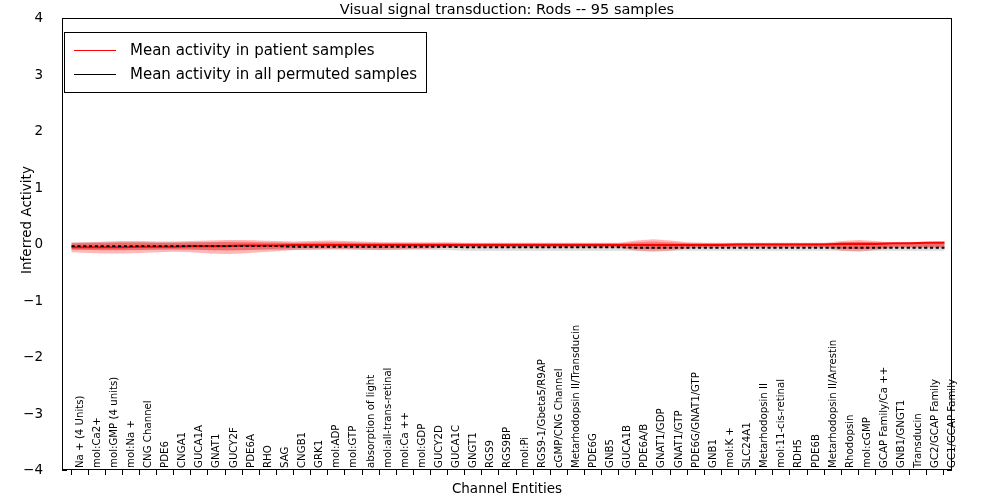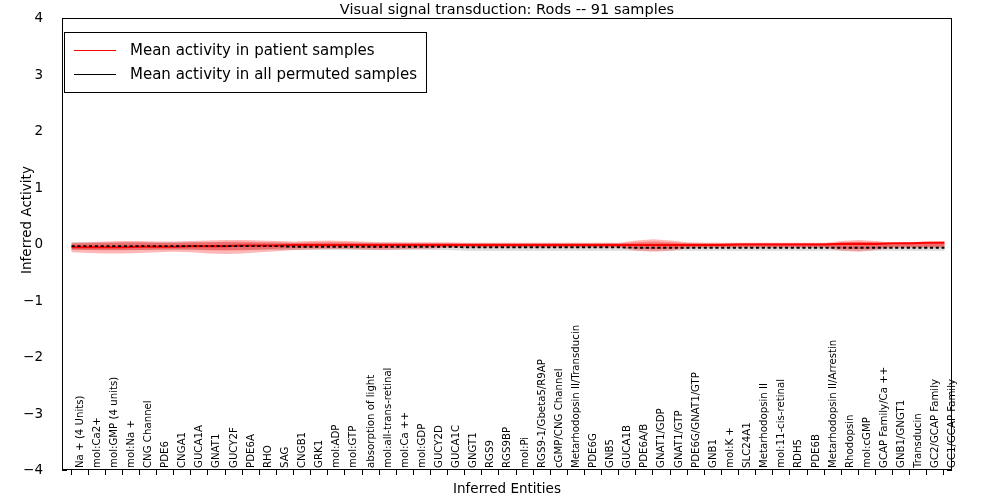--- a/index.html
+++ b/index.html
@@ -65,21 +65,21 @@
   .legend-text{font-size:15px;color:#000;white-space:nowrap;}
 
   
   svg.data-layer{position:absolute;left:0;top:0;width:890px;height:452px;}
 </style>
 </head>
 <body>
 
 <div id="figure">
 
-  <div id="title">Visual signal transduction: Rods -- 91 samples</div>
+  <div id="title">Visual signal transduction: Rods -- 95 samples</div>
 
   <div id="ylabel">Inferred Activity</div>
   <div id="ytick-labels">
       <div class="ytick-label" style="top: 11px;">4</div>
       <div class="ytick-label" style="top: 67.5px;">3</div>
       <div class="ytick-label" style="top: 124px;">2</div>
       <div class="ytick-label" style="top: 180.5px;">1</div>
       <div class="ytick-label" style="top: 237px;">0</div>
       <div class="ytick-label" style="top: 293.5px;">−1</div>
       <div class="ytick-label" style="top: 350px;">−2</div>
@@ -220,21 +220,21 @@
       <div class="xtick-label" style="left: 810.519px; top: 468px;">PDE6B</div>
       <div class="xtick-label" style="left: 827.635px; top: 468px;">Metarhodopsin II/Arrestin</div>
       <div class="xtick-label" style="left: 844.75px; top: 468px;">Rhodopsin</div>
       <div class="xtick-label" style="left: 861.865px; top: 468px;">mol:cGMP</div>
       <div class="xtick-label" style="left: 878.981px; top: 468px;">GCAP Family/Ca ++</div>
       <div class="xtick-label" style="left: 896.096px; top: 468px;">GNB1/GNGT1</div>
       <div class="xtick-label" style="left: 913.212px; top: 468px;">Transducin</div>
       <div class="xtick-label" style="left: 930.327px; top: 468px;">GC2/GCAP Family</div>
       <div class="xtick-label" style="left: 947.442px; top: 468px;">GC1/GCAP Family</div>
     </div>
-  <div id="xlabel">Inferred Entities</div>
+  <div id="xlabel">Channel Entities</div>
 
   <div id="legend">
       <div class="legend-row">
         <span class="legend-swatch red" style="border-top-color: rgb(255, 0, 0);"></span>
         <span class="legend-text">Mean activity in patient samples</span>
       </div>
       <div class="legend-row">
         <span class="legend-swatch" style="border-top-color: rgb(0, 0, 0);"></span>
         <span class="legend-text">Mean activity in all permuted samples</span>
       </div>

